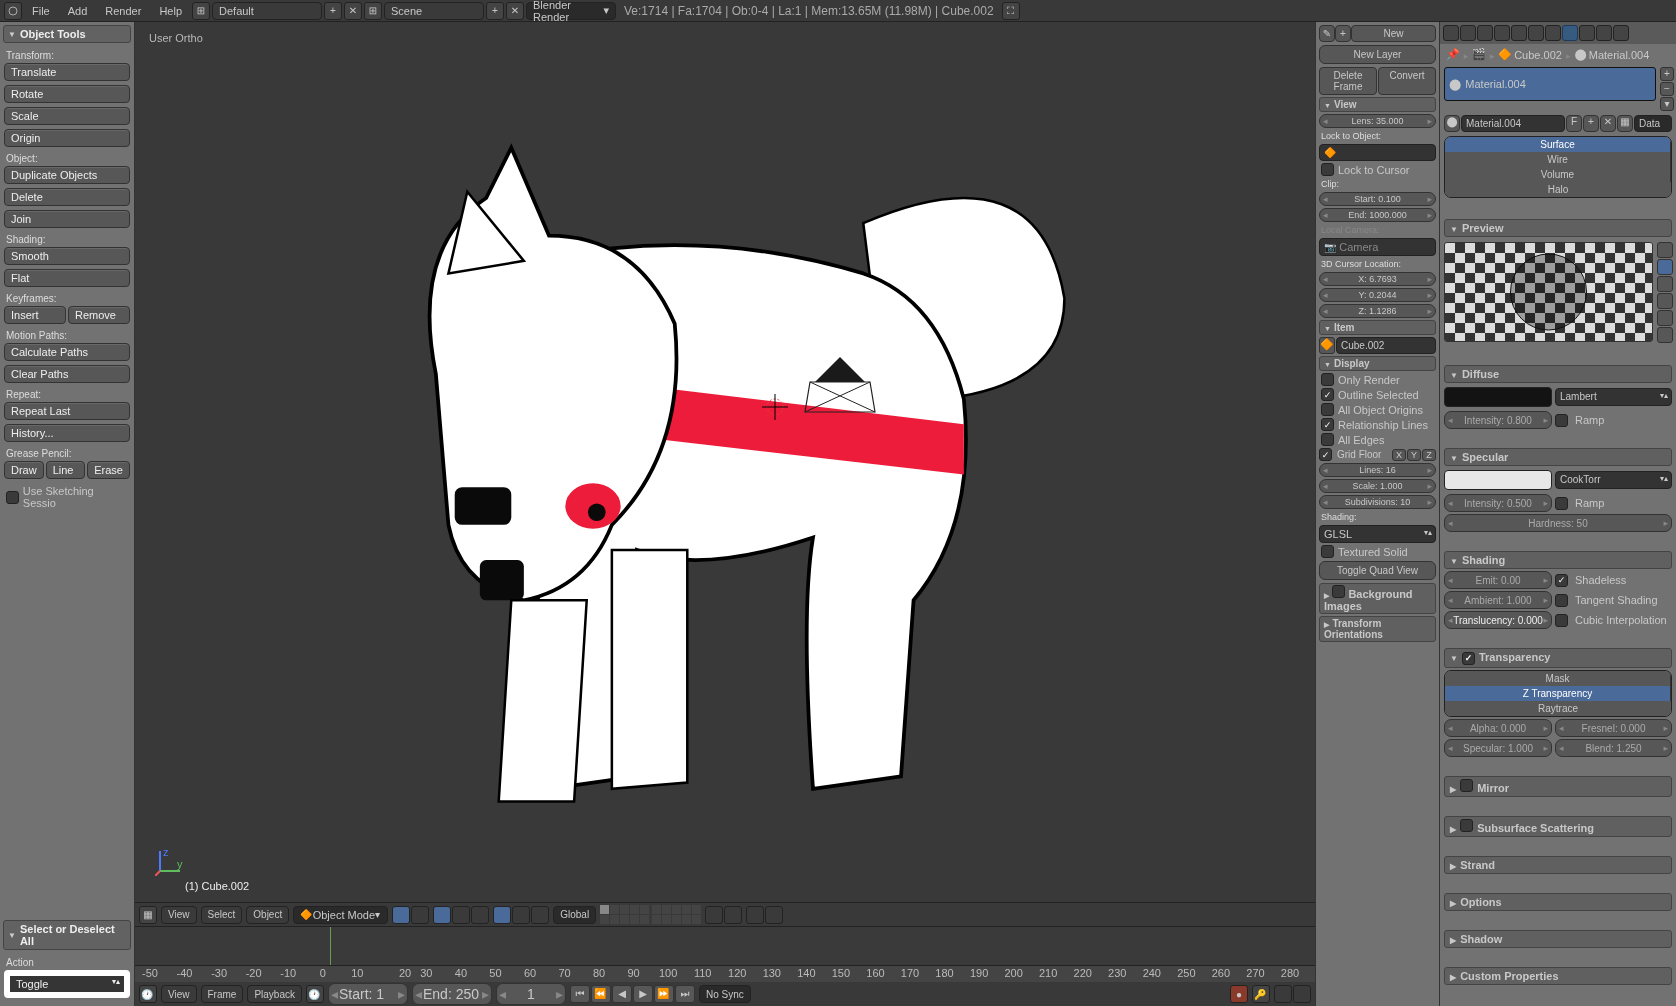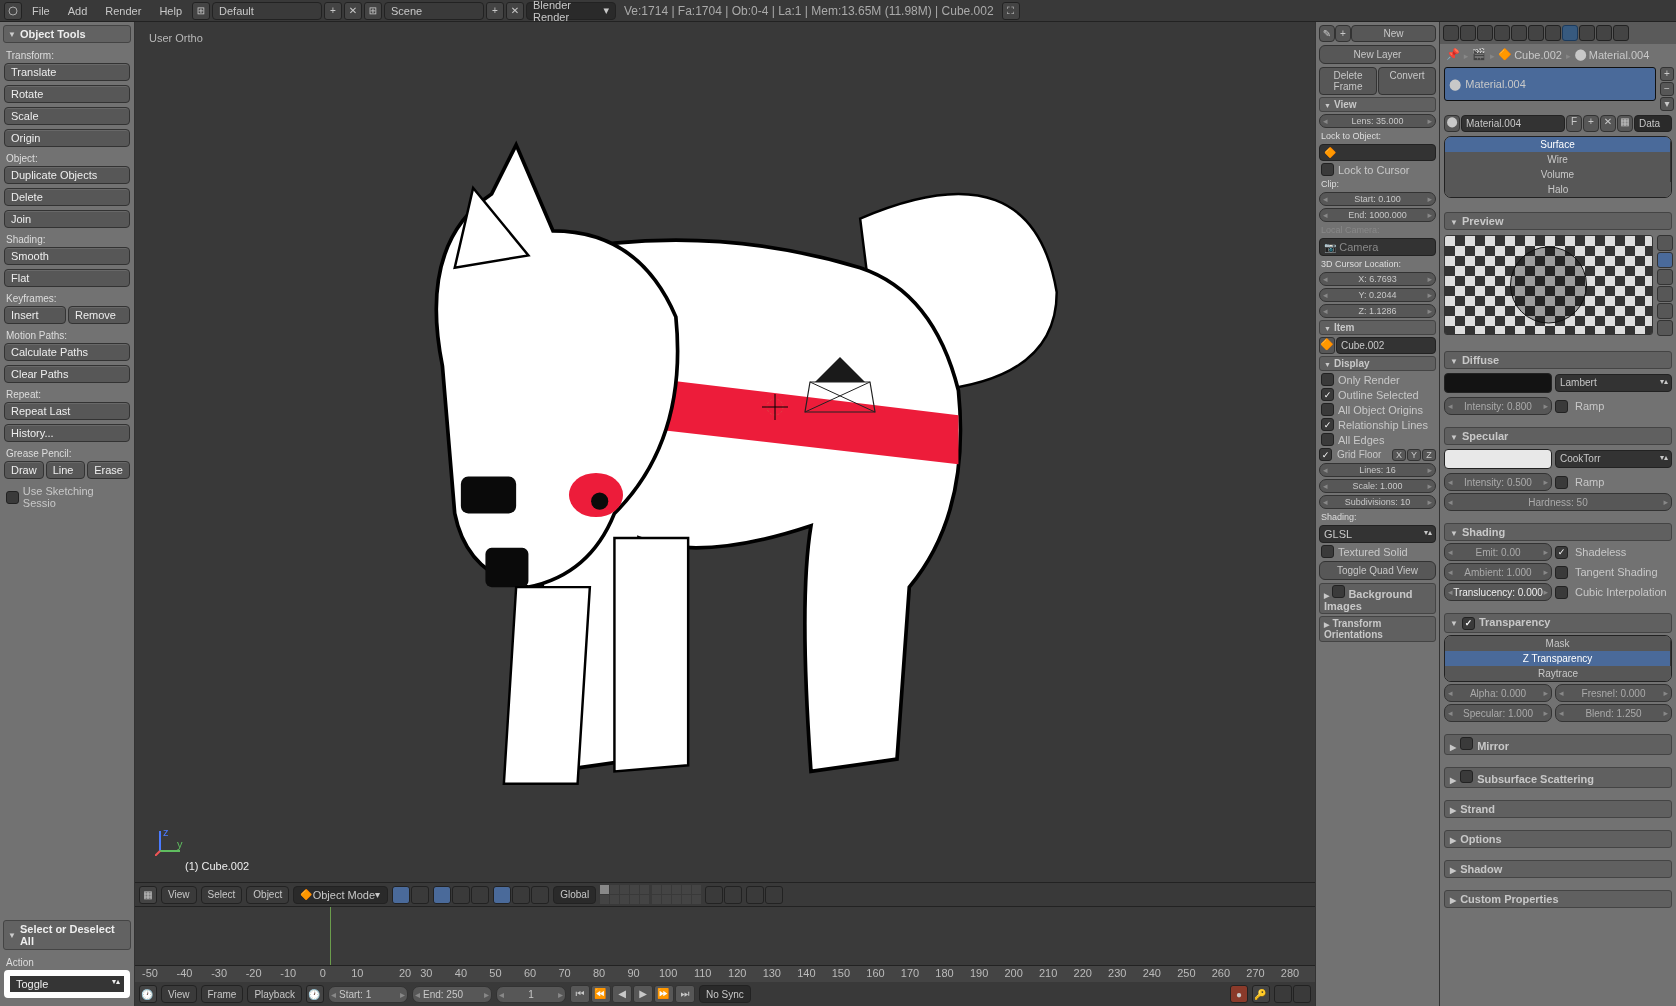--- a/index.html
+++ b/index.html
@@ -57,21 +57,21 @@
 .mat-slot.active{background:#4a6a9a;}
 .mat-sideBtns{display:flex; flex-direction:column; gap:1px; margin:2px 2px 2px 0;}
 .mat-sideBtns .sb{width:14px;height:14px;background:#575757;border:1px solid #333;border-radius:3px;font-size:10px;text-align:center;line-height:12px;}
 .mat-row{display:flex;gap:1px;margin:2px 4px;}
 .mat-row .mfield{flex:1;background:#333;border:1px solid #222;border-radius:4px;padding:2px 4px;font-size:10px;}
 .mat-row .mbtn{width:16px;background:#575757;border:1px solid #333;border-radius:4px;text-align:center;font-size:10px;}
 .pill-tabs{display:flex;margin:2px 4px;border-radius:7px;overflow:hidden;border:1px solid #222;flex-direction:column;}
 .pill-tabs .pt{flex:1;background:#575757;padding:2px 0;text-align:center;font-size:10px;border-right:1px solid #333;}
 .pill-tabs .pt:last-child{border:none;}
 .pill-tabs .pt.active{background:#4a6a9a;color:#fff;}
-.pr-header{background:#606060;border:1px solid #444;border-radius:3px;margin:12px 4px 2px;padding:2px 5px;font-weight:bold;font-size:11px;}
+.pr-header{background:#606060;border:1px solid #444;border-radius:3px;margin:19px 4px 2px;padding:2px 5px;font-weight:bold;font-size:11px;}
 .pr-header::before{content:"▼";font-size:8px;margin-right:4px;}
 .pr-header.collapsed::before{content:"▶";}
 .preview-box{height:100px;background:linear-gradient(#666,#555);border:1px solid #333;margin:3px 4px;border-radius:3px;position:relative;overflow:hidden;}
 .preview-sidebtns{display:flex;flex-direction:column;gap:1px;margin:3px 3px 3px 0;}
 .preview-sidebtns .psb{width:16px;height:16px;background:#575757;border:1px solid #333;border-radius:3px;}
 .preview-sidebtns .psb.active{background:#4a6a9a;}
 .color-swatch{height:20px;background:#131313;border:1px solid #222;border-radius:4px;margin:2px 0;}
 .color-swatch.light{background:#e8e8e8;}
 .prop-row{display:flex;gap:3px;margin:2px 4px;align-items:center;}
 .prop-row .pdrop{flex:1;background:#333;border:1px solid #222;border-radius:4px;padding:2px 4px;position:relative;font-size:10px;height:18px;}
@@ -80,28 +80,28 @@
 .num-field{background:#575757;border:1px solid #333;border-radius:7px;padding:1px 6px;font-size:10px;color:#aaa;position:relative;text-align:center;height:18px;line-height:15px;}
 .num-field::before{content:"◂";position:absolute;left:3px;color:#888;font-size:9px;}
 .num-field::after{content:"▸";position:absolute;right:3px;color:#888;font-size:9px;}
 .num-field.wide{margin:2px 4px;}
 .prop-check{display:flex;align-items:center;font-size:10px;gap:3px;}
 .viewport-header{height:24px;background:#393939;border-top:1px solid #222;display:flex;align-items:center;padding:0 4px;gap:4px;}
 .vh-btn{height:18px;background:#3a3a3a;border:1px solid #222;border-radius:4px;padding:0 6px;display:flex;align-items:center;font-size:10px;}
 .vh-iconset{display:flex;gap:1px;}
 .vh-iconset .vhi{width:18px;height:18px;background:#3a3a3a;border:1px solid #222;border-radius:3px;}
 .vh-iconset .vhi.active{background:#4a6a9a;}
-.timeline-area{height:100px;background:#4d7c0f;border-top:1px solid #222;display:flex;flex-direction:column;}
+.timeline-area{height:80px;background:#4d7c0f;border-top:1px solid #222;display:flex;flex-direction:column;}
 .timeline-track{flex:1;background:#3a3a3a;position:relative;border-bottom:1px solid #222;}
 .timeline-ruler{height:16px;background:#444;position:relative;display:flex;font-size:9px;color:#bbb;}
 .timeline-ruler .tick{position:absolute;top:1px;transform:translateX(-50%);}
 .playhead{position:absolute;top:0;bottom:0;width:1px;background:#6b9c4c;left:195px;}
 .playhead::after{content:"";position:absolute;bottom:-16px;left:-4px;width:9px;height:14px;background:#6b9c4c;border-radius:2px;}
 .timeline-footer{height:24px;background:#393939;display:flex;align-items:center;padding:0 4px;gap:4px;}
-.tf-field{background:#575757;border:1px solid #333;border-radius:7px;padding:2px 10px;font-size:10px;position:relative;}
+.tf-field{background:#575757;border:1px solid #333;border-radius:7px;padding:2px 10px;font-size:14px;position:relative;}
 .tf-field::before{content:"◂";position:absolute;left:2px;color:#888;}
 .tf-field::after{content:"▸";position:absolute;right:2px;color:#888;}
 .transport{display:flex;gap:1px;}
 .transport .tp{width:20px;height:18px;background:#575757;border:1px solid #333;border-radius:3px;font-size:10px;text-align:center;line-height:16px;}
 svg{display:block;}
 .prop-scroll{flex:1;overflow-y:auto;}
 </style>
 </head>
 <body>
 

